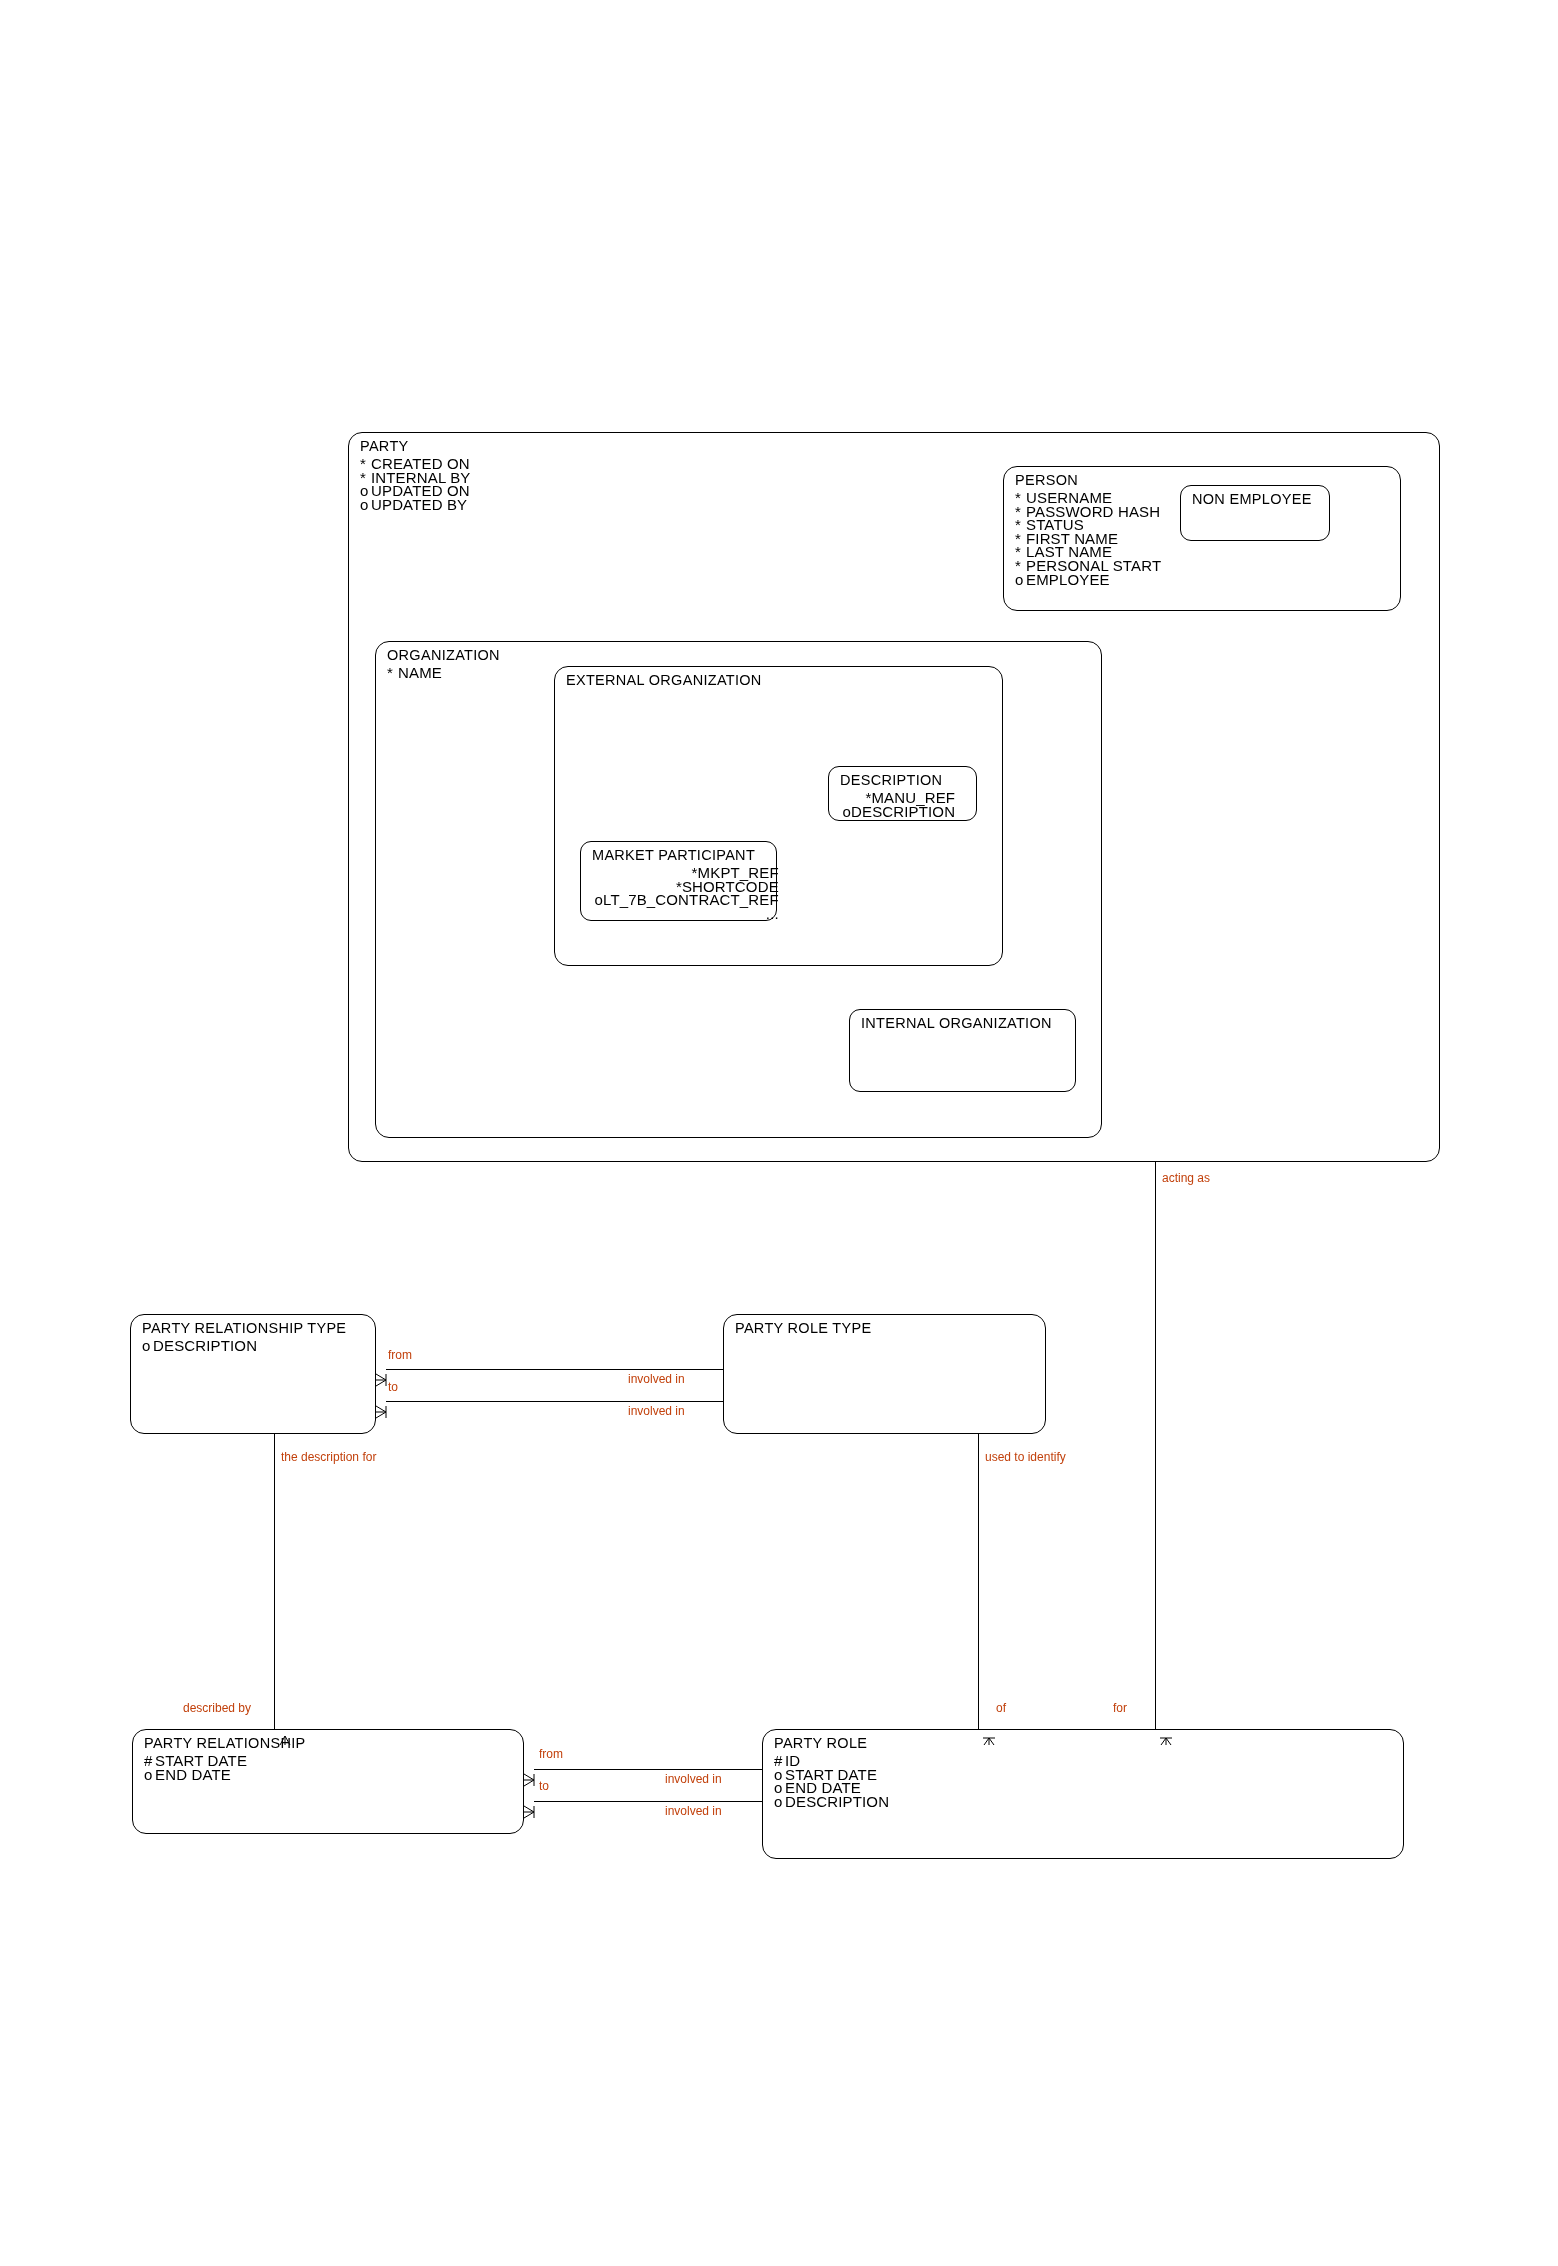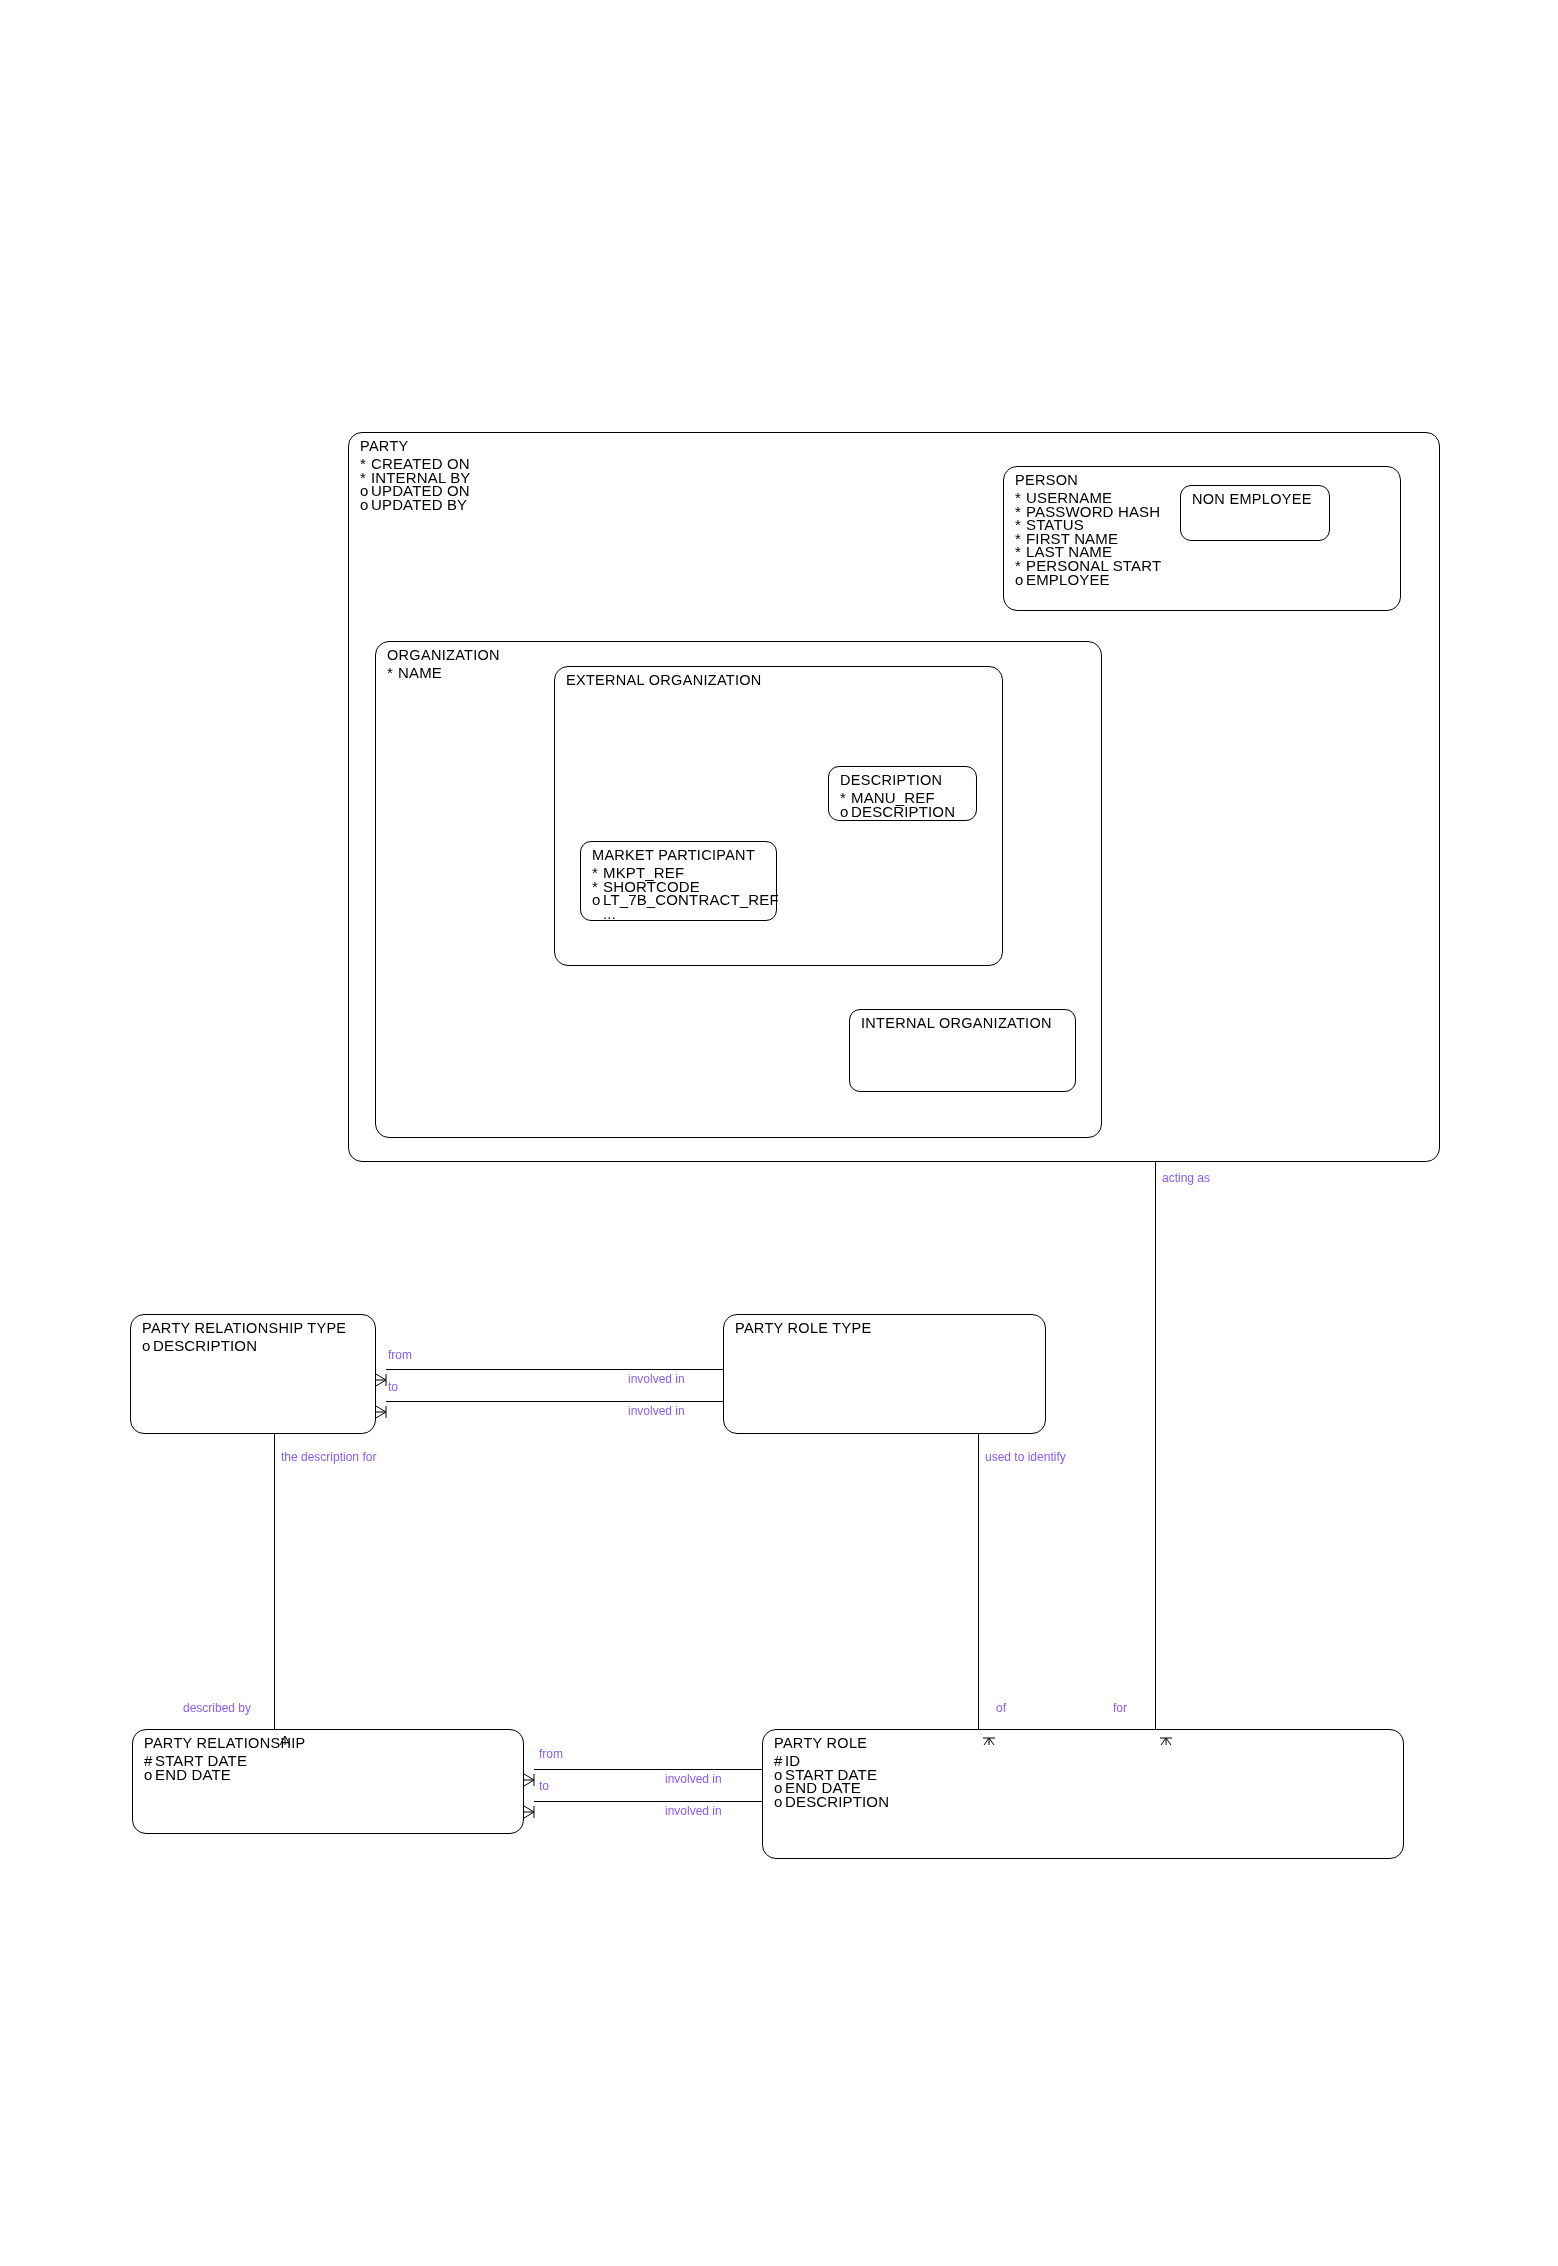--- a/index.html
+++ b/index.html
@@ -48,21 +48,21 @@
   }
   .attr-row {
     display: block;
     white-space: nowrap;
   }
   .attr-mark {
     display: inline-block;
     width: 11px;
   }
   
-  .entity.small { border-radius: 11px; }
+  .entity.small { border-radius: 11px; text-align: right; }
 
   
   .line {
     position: absolute;
     background: #000000;
   }
   .h-solid { height: 1px; }
   .v-solid { width: 1px; }
   .h-dash {
     height: 0;
@@ -71,21 +71,21 @@
   .v-dash {
     width: 0;
     border-left: 1px dashed #000000;
   }
   
   .rel-label {
     position: absolute;
     font-size: 12px;
     line-height: 13px;
     white-space: nowrap;
-    color: #8b5cf6;
+    color: #c2410c;
   }
   
   .marker {
     position: absolute;
     overflow: visible;
   }
   .marker svg { display: block; overflow: visible; }
   .marker svg path, .marker svg line {
     stroke: #000000;
     stroke-width: 1;

